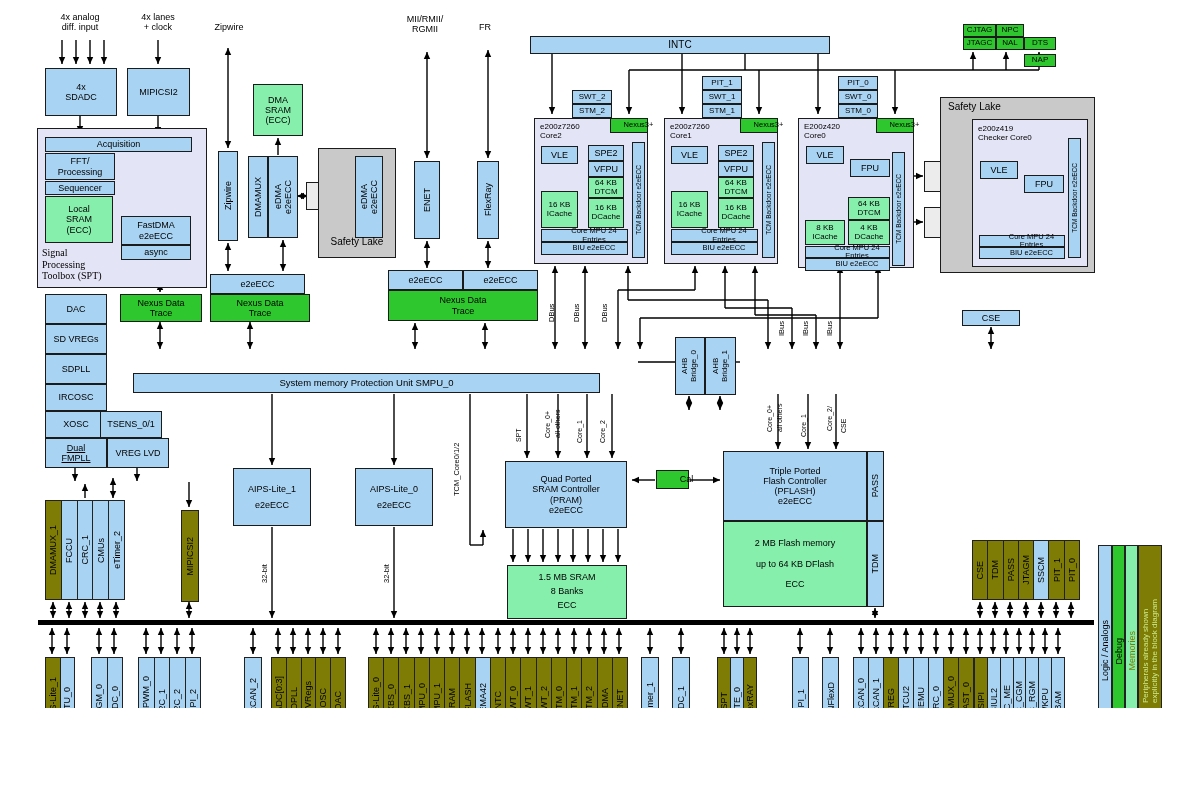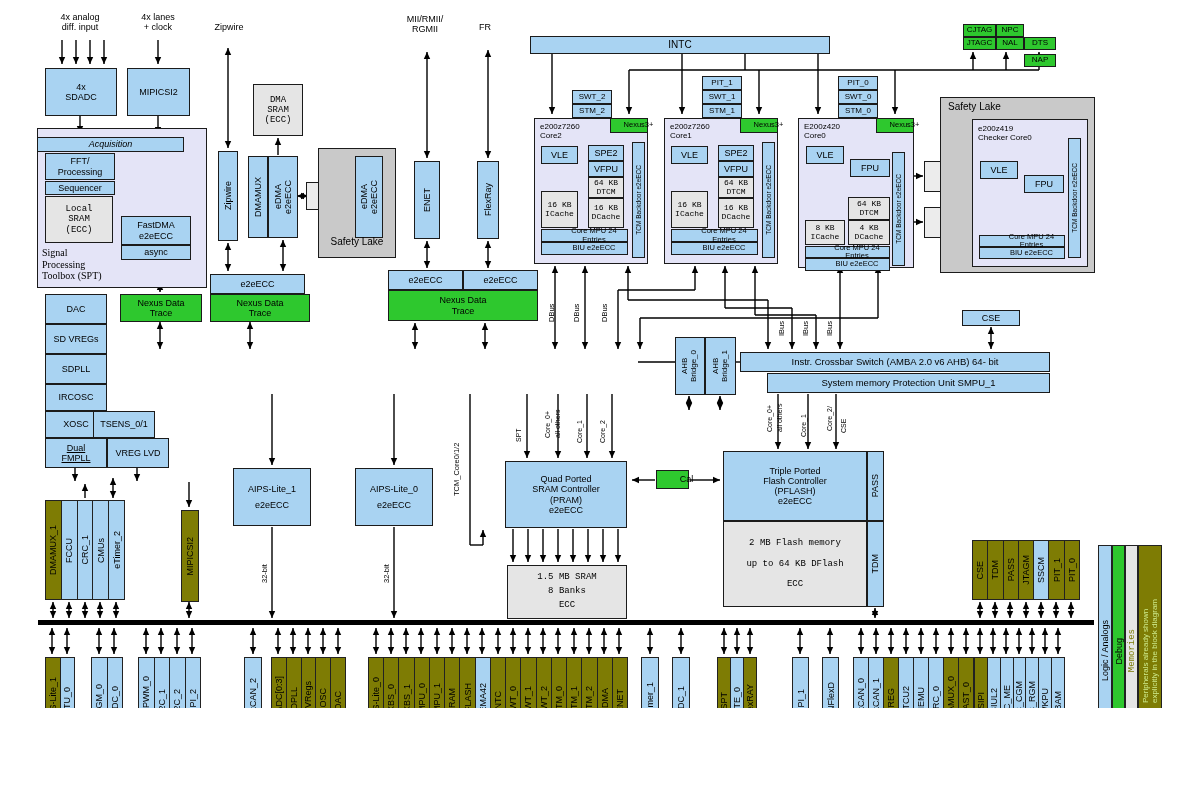--- a/index.html
+++ b/index.html
@@ -1,20 +1,20 @@
 <!DOCTYPE html>
 <html><head>
 <meta charset="utf-8">
 <style>
   html,body{margin:0;padding:0;background:#fff;font-family:"Liberation Sans",sans-serif;}
   #diagram{position:relative;width:1200px;height:708px;background:#fff;overflow:hidden;}
   .bx{position:absolute;box-sizing:border-box;border:1px solid #1b1b1b;display:flex;align-items:center;justify-content:center;text-align:center;white-space:pre-line;font-size:9px;line-height:1.12;color:#000;}
   .blue{background:#a9d3f2;}
   .lav{background:#e4e4f7;}
-  .yellow{background:#e5e5e5;font-family:Liberation Mono, monospace;}
+  .yellow{background:#86efac;}
   .green{background:#2ec82e;}
   .gray{background:#c9c9c9;}
   .lgray{background:#ececec;}
   .olive{background:#7e7c04;}
   .v > span{writing-mode:vertical-rl;transform:rotate(180deg);white-space:pre-line;}
   .lbl{position:absolute;font-size:9px;line-height:1.15;text-align:center;white-space:pre-line;color:#000;}
   .vlbl{position:absolute;writing-mode:vertical-rl;transform:rotate(180deg);font-size:7.5px;text-align:center;white-space:pre-line;color:#000;}
   .f7{font-size:7px;}
   .f75{font-size:7.5px;padding-left:19px;}
   .f8{font-size:8px;}
@@ -541,21 +541,21 @@
   <div class="lbl" style="left:468px;top:22px;width:34px;">FR</div>
 
   <div class="bx blue" style="left:45px;top:68px;width:72px;height:48px;"><span>4x
 SDADC</span></div>
   <div class="bx blue" style="left:127px;top:68px;width:63px;height:48px;"><span>MIPICSI2</span></div>
   <div class="bx yellow" style="left:253px;top:84px;width:50px;height:52px;"><span>DMA
 SRAM
 (ECC)</span></div>
 
   <div class="bx lav" style="left:37px;top:128px;width:170px;height:160px;"></div>
-  <div class="bx blue" style="left:37px;top:137px;width:147px;height:15px;font-style:italic;"><span>Acquisition</span></div>
+  <div class="bx blue" style="left:45px;top:137px;width:147px;height:15px;"><span>Acquisition</span></div>
   <div class="bx blue" style="left:45px;top:153px;width:70px;height:27px;text-align:center;"><span>FFT/
 Processing</span></div>
   <div class="bx blue" style="left:45px;top:181px;width:70px;height:14px;"><span>Sequencer</span></div>
   <div class="bx yellow" style="left:45px;top:196px;width:68px;height:47px;"><span>Local
 SRAM
 (ECC)</span></div>
   <div class="bx blue" style="left:121px;top:216px;width:70px;height:29px;"><span>FastDMA
 e2eECC</span></div>
   <div class="bx blue" style="left:121px;top:245px;width:70px;height:15px;"><span>async</span></div>
   <div class="lbl f85" style="left:42px;top:247px;width:90px;text-align:left;font-family:Liberation Serif, serif;">Signal
@@ -668,29 +668,28 @@
   <div class="bx green f8" style="left:996px;top:37px;width:28px;height:13px;"><span>NAL</span></div>
   <div class="bx green f8" style="left:1024px;top:37px;width:32px;height:13px;"><span>DTS</span></div>
 
   <div class="bx blue" style="left:45px;top:294px;width:62px;height:30px;"><span>DAC</span></div>
   <div class="bx blue" style="left:45px;top:324px;width:62px;height:30px;"><span>SD VREGs</span></div>
   <div class="bx blue" style="left:45px;top:354px;width:62px;height:30px;"><span>SDPLL</span></div>
   <div class="bx blue" style="left:45px;top:384px;width:62px;height:27px;"><span>IRCOSC</span></div>
   <div class="bx blue" style="left:45px;top:411px;width:62px;height:27px;"><span>XOSC</span></div>
   <div class="bx blue" style="left:45px;top:438px;width:62px;height:30px;text-decoration:underline;"><span>Dual
 FMPLL</span></div>
-  <div class="bx blue" style="left:93px;top:411px;width:62px;height:27px;"><span>TSENS_0/1</span></div>
+  <div class="bx blue" style="left:100px;top:411px;width:62px;height:27px;"><span>TSENS_0/1</span></div>
   <div class="bx blue" style="left:107px;top:438px;width:62px;height:30px;"><span>VREG LVD</span></div>
 
+  <div class="bx blue" style="left:133px;top:373px;width:467px;height:20px;font-size:9.5px;"><span>System memory Protection Unit SMPU_0</span></div>
   <div class="bx blue v f8" style="left:675px;top:337px;width:30px;height:58px;"><span>AHB
 Bridge_0</span></div>
   <div class="bx blue v f8" style="left:705px;top:337px;width:31px;height:58px;"><span>AHB
 Bridge_1</span></div>
-  <div class="bx blue" style="left:740px;top:352px;width:310px;height:20px;font-size:9.5px;"><span>Instr. Crossbar Switch (AMBA 2.0 v6 AHB) 64- bit</span></div>
-  <div class="bx blue" style="left:767px;top:373px;width:283px;height:20px;font-size:9.5px;"><span>System memory Protection Unit SMPU_1</span></div>
   <div class="bx blue" style="left:962px;top:310px;width:58px;height:16px;"><span>CSE</span></div>
 
   <div class="vlbl" style="left:547px;top:296px;height:34px;">DBus</div>
   <div class="vlbl" style="left:572px;top:296px;height:34px;">DBus</div>
   <div class="vlbl" style="left:600px;top:296px;height:34px;">DBus</div>
   <div class="vlbl" style="left:777px;top:312px;height:32px;">IBus</div>
   <div class="vlbl" style="left:801px;top:312px;height:32px;">IBus</div>
   <div class="vlbl" style="left:825px;top:312px;height:32px;">IBus</div>
 
   <div class="bx blue" style="left:233px;top:468px;width:78px;height:58px;line-height:1.8;"><span>AIPS-Lite_1

